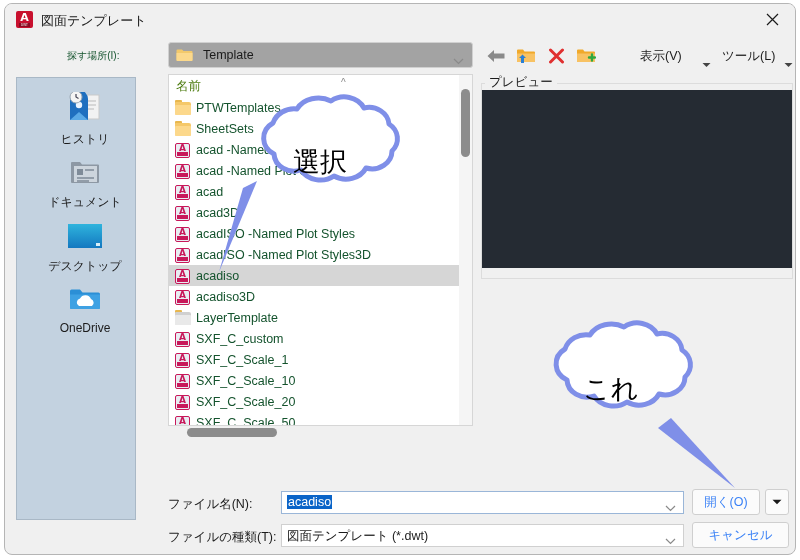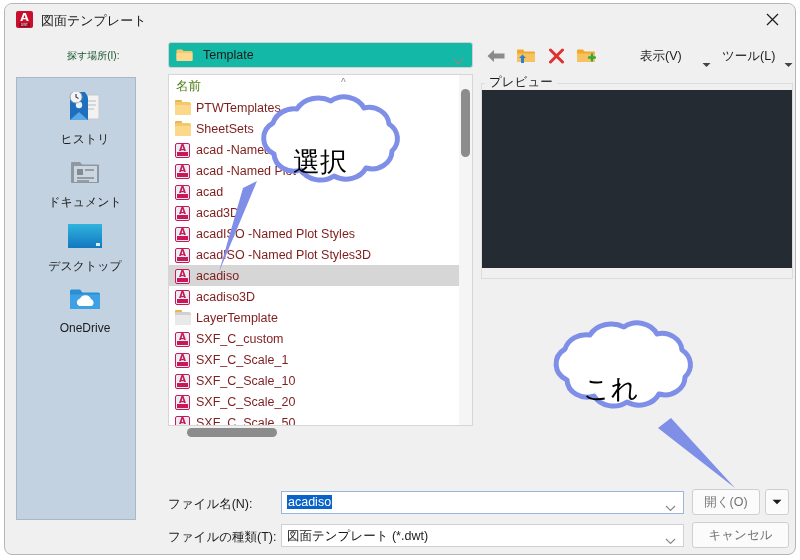--- a/index.html
+++ b/index.html
@@ -43,21 +43,21 @@
   }
   .close-btn svg{display:block;}
 
   
   .lookin-label{
     position:absolute;left:62px;top:45px;font-size:10px;color:#14532d;
     white-space:nowrap;
   }
   .lookin-combo{
     position:absolute;left:163px;top:38px;width:305px;height:26px;
-    background:#14b8a6;border:1px solid #d0d0d0;border-radius:3px;
+    background:#a3a3a3;border:1px solid #d0d0d0;border-radius:3px;
     box-sizing:border-box;
   }
   .lookin-combo .folder{
     position:absolute;left:7px;top:5px;
   }
   .lookin-combo .txt{
     position:absolute;left:34px;top:5px;font-size:12.5px;color:#1b1b1b;
   }
   .lookin-combo .chev{
     position:absolute;right:8px;top:8px;
@@ -98,21 +98,21 @@
   .col-header .caret{
     position:absolute;left:172px;top:2px;font-size:10px;color:#888;
   }
   .rows{position:absolute;left:0;top:22px;width:100%;}
   .row{
     height:21px;display:flex;align-items:center;padding-left:5px;
     box-sizing:border-box;
   }
   .row.sel{background:#d6d6d6;}
   .row .ic{width:18px;height:18px;margin-right:4px;flex:0 0 18px;position:relative;}
-  .row .nm{font-size:12.5px;color:#7f1d1d;white-space:nowrap;}
+  .row .nm{font-size:12.5px;color:#14532d;white-space:nowrap;}
   .dwt{
     width:15px;height:15px;background:#e8edf2;border:1.4px solid #c8185a;
     border-radius:2px;box-sizing:border-box;margin-top:2px;margin-left:1px;
     position:relative;
   }
   .dwt .a{
     position:absolute;left:0;right:0;top:-1px;text-align:center;
     font-size:9px;font-weight:bold;color:#c8185a;line-height:10px;
     font-family:"DejaVu Sans",sans-serif;
   }
@@ -177,21 +177,21 @@
   .combo.plain{border:1px solid #d0d0d0;}
   .combo .val{
     position:absolute;left:5px;top:3px;font-size:12.5px;color:#1b1b1b;
   }
   .combo .val.hl{background:#0a64c8;color:#ffffff;padding:0 1px;}
   .combo .chev{position:absolute;right:7px;top:6px;}
   .btn{
     position:absolute;height:26px;background:#fbfbfb;border:1px solid #cfcfcf;
     border-radius:3px;box-sizing:border-box;
     display:flex;align-items:center;justify-content:center;
-    font-size:12.5px;color:#737373;
+    font-size:12.5px;color:#3b82f6;
   }
 
   
   .anno{position:absolute;pointer-events:none;}
   .anno-text{
     position:absolute;font-size:27px;color:#000;
     font-family:"DejaVu Sans",sans-serif;white-space:nowrap;
   }
 </style>
 </head>

